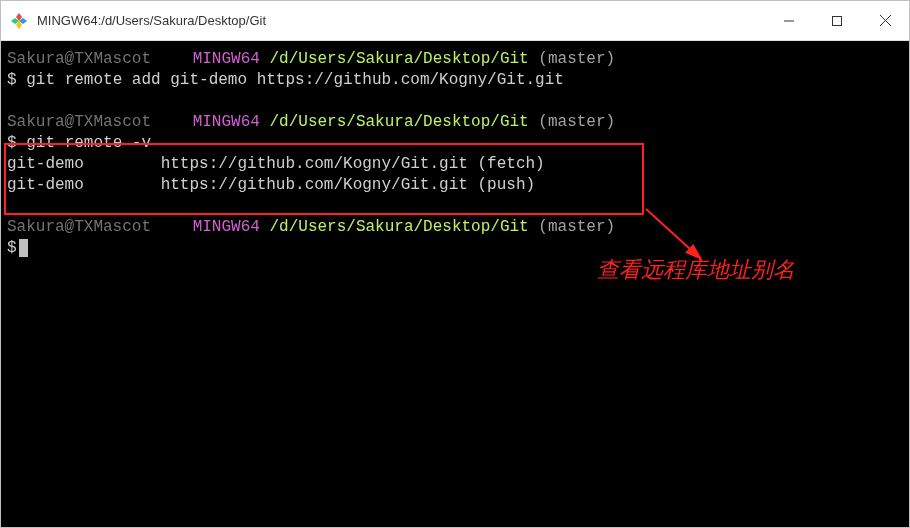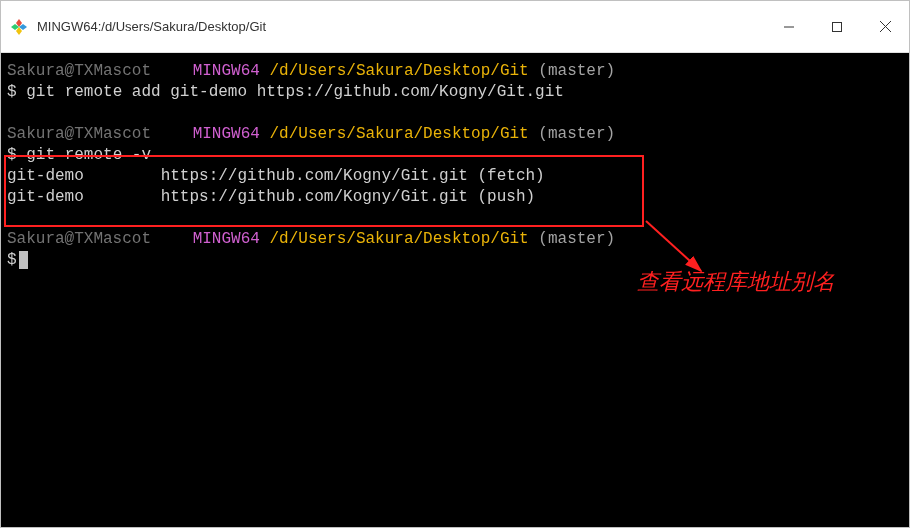--- a/index.html
+++ b/index.html
@@ -5,21 +5,21 @@
     * { margin: 0; padding: 0; box-sizing: border-box; }
     body {
       font-family: 'Segoe UI', sans-serif;
       background: #fff;
       width: 910px;
       height: 528px;
       overflow: hidden;
       border: 1px solid #c0c0c0;
     }
     .titlebar {
-      height: 52px;
+      height: 40px;
       background: #fff;
       display: flex;
       align-items: center;
       border-bottom: 1px solid #e0e0e0;
     }
     .app-icon {
       width: 20px;
       height: 20px;
       margin-left: 8px;
       margin-right: 8px;
@@ -53,42 +53,42 @@
       font-family: 'Consolas', 'Courier New', monospace;
       font-size: 16px;
       line-height: 21px;
       color: #c0c0c0;
       position: relative;
       white-space: pre;
     }
     .line { display: block; }
     .green { color: #737373; }
     .purple { color: #d060d0; padding-left: 32px; }
-    .yellow { color: #eab308; }
+    .yellow { color: #bef264; }
     .cyan { color: #a3a3a3; }
     .white { color: #d0d0d0; }
     .highlight-box {
       position: absolute;
       border: 2px solid #ff2020;
       background: transparent;
       pointer-events: none;
       left: 3px;
       top: 102px;
       width: 640px;
       height: 72px;
     }
     .arrow-svg {
       position: absolute;
       left: 640px;
       top: 150px;
       pointer-events: none;
     }
     .annotation {
       position: absolute;
-      left: 636px;
+      left: 596px;
       top: 218px;
       color: #ff2020;
       font-family: 'KaiTi', 'SimSun', serif;
       font-style: italic;
       font-size: 22px;
     }
     .cursor {
       display: inline-block;
       width: 9px;
       height: 18px;

